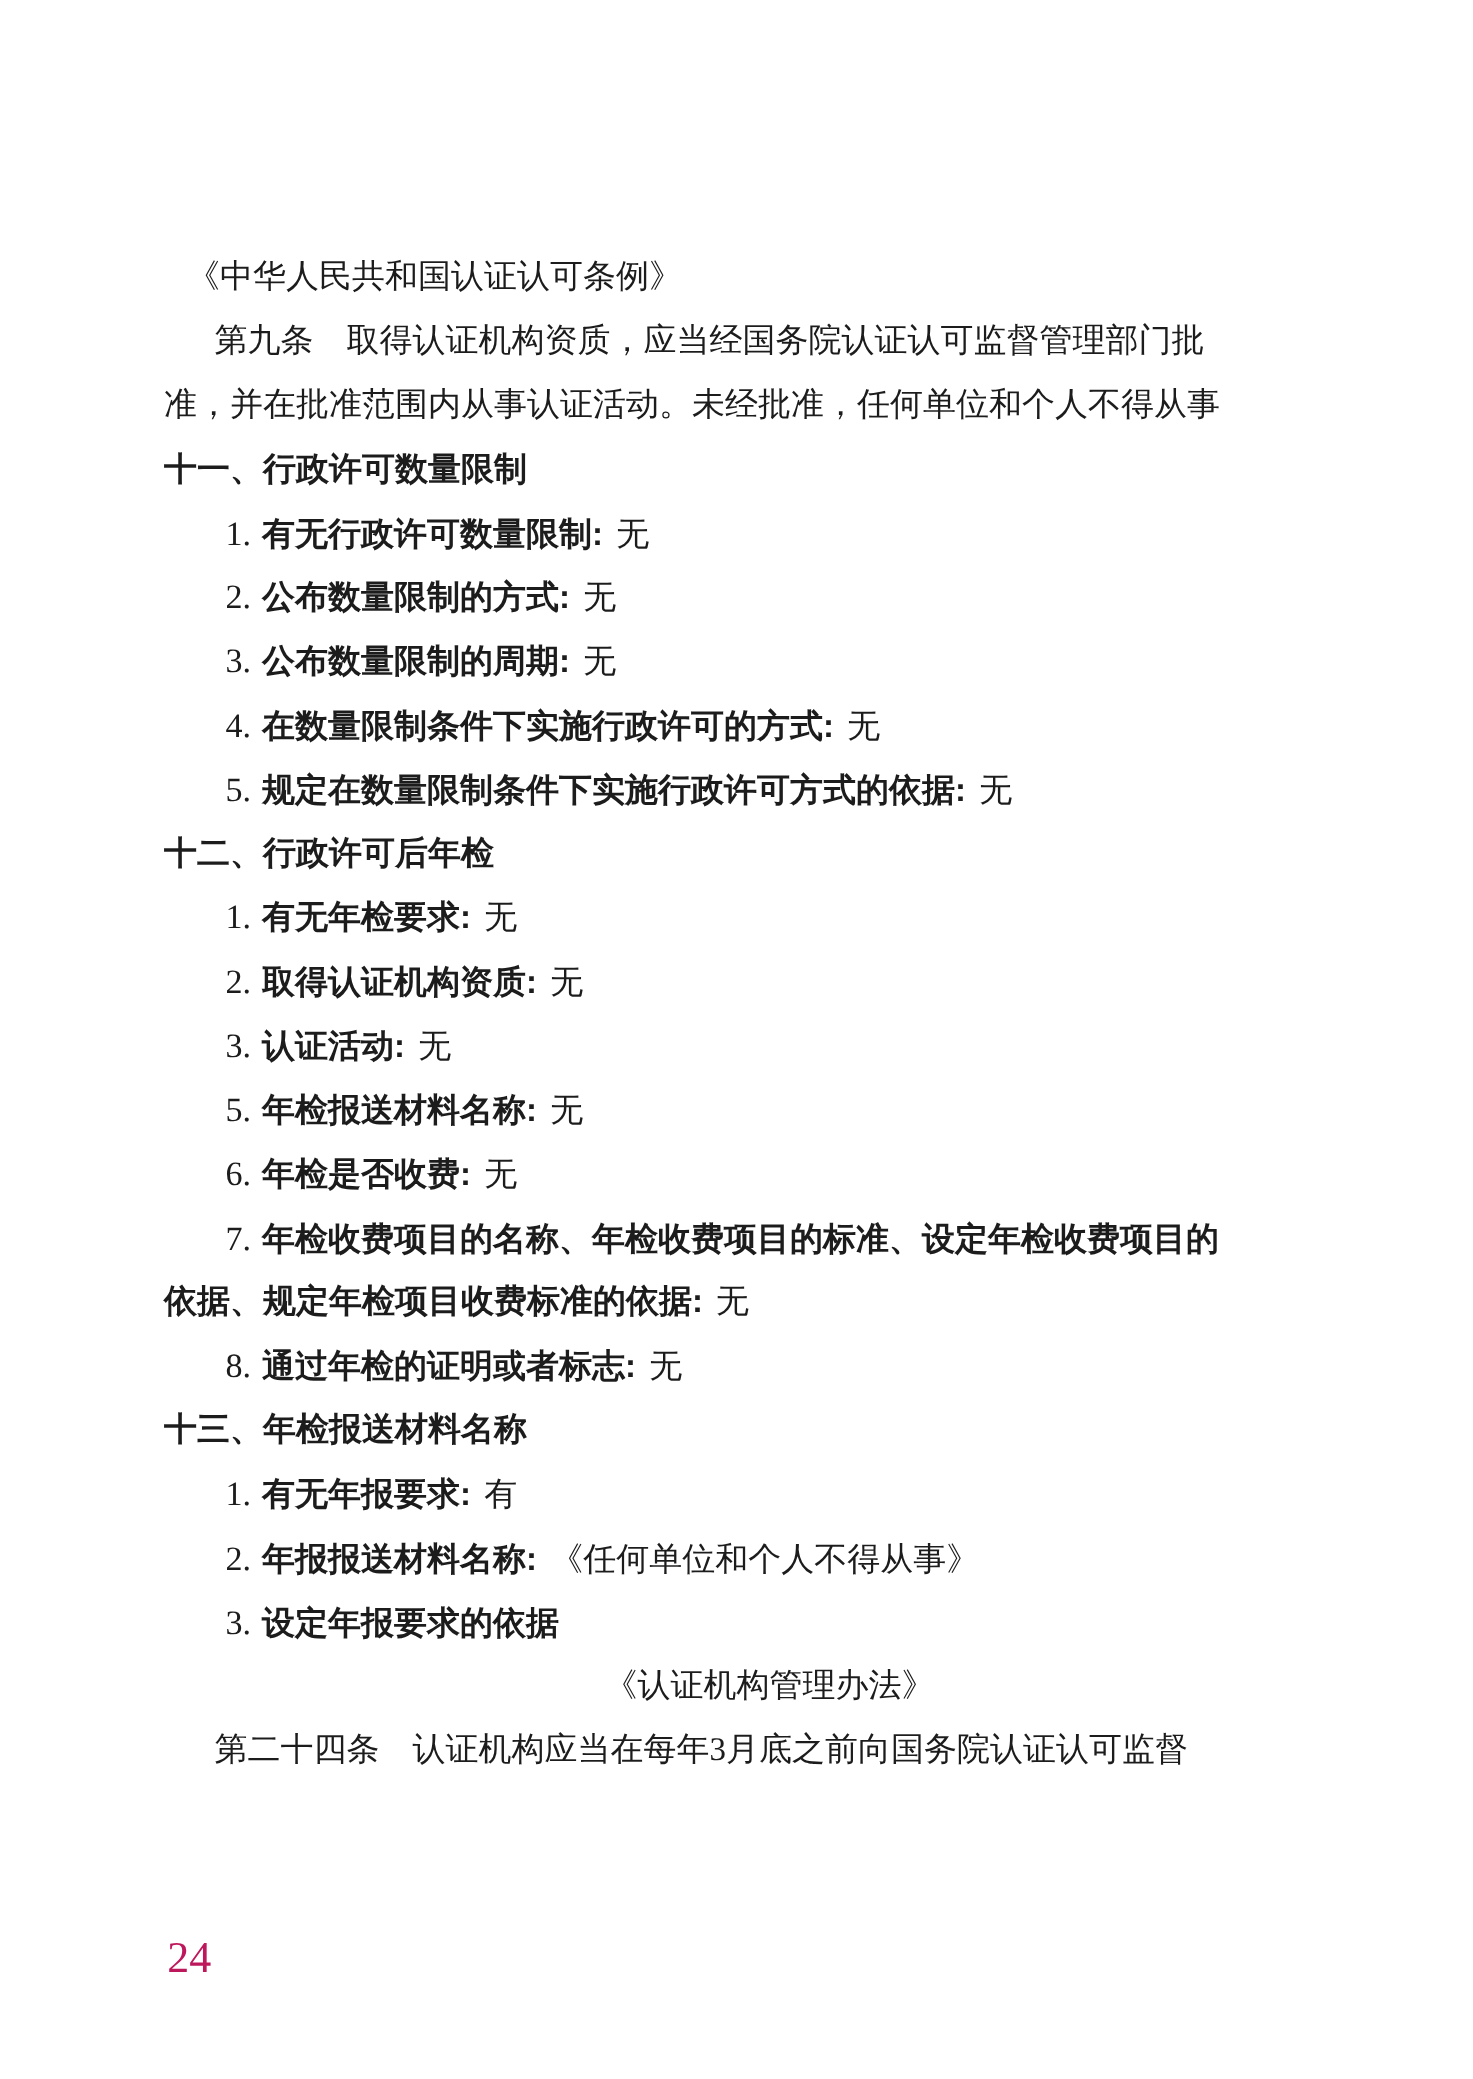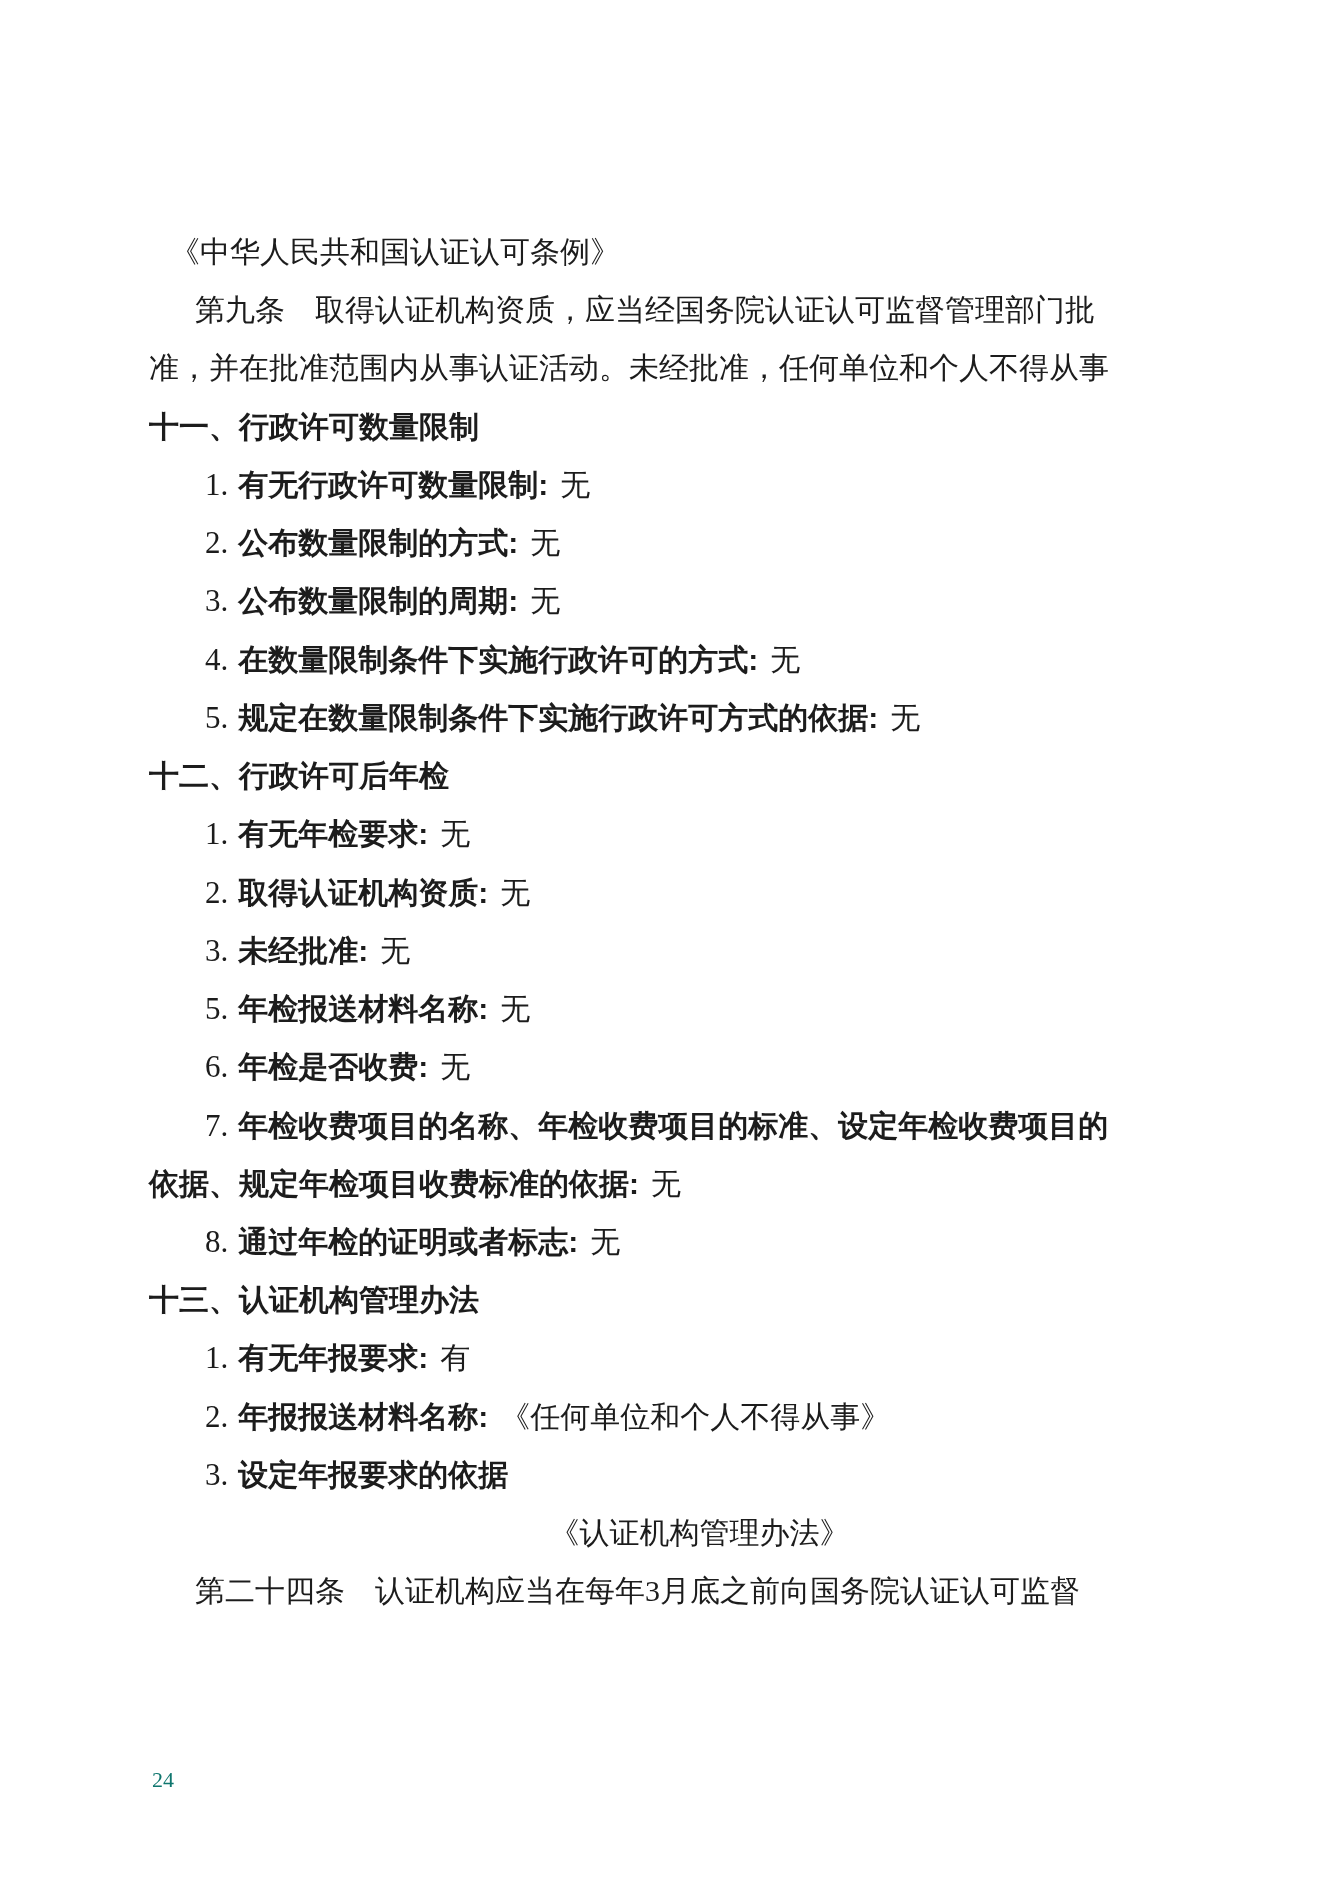--- a/index.html
+++ b/index.html
@@ -54,23 +54,23 @@
     font-family: "Liberation Serif", "DejaVu Serif", serif;
     font-weight: 400;
     margin-left: 12px;
   }
   .page-number {
     position: absolute;
     left: 152px;
     top: 1751px;
     height: 58px;
     line-height: 58px;
-    font-size: 22px;
+    font-size: 40px;
     font-family: "Liberation Serif", "DejaVu Serif", serif;
-    color: #0f766e;
+    color: #be185d;
   }
 </style>
 </head>
 <body>
 
 <div class="page">
   <div class="content">
 
     <div class="line serif t-title1">《中华人民共和国认证认可条例》</div>
 
@@ -82,30 +82,30 @@
     <div class="line t-item"><span class="num">1.</span><span class="label">有无行政许可数量限制:</span><span class="value">无</span></div>
     <div class="line t-item"><span class="num">2.</span><span class="label">公布数量限制的方式:</span><span class="value">无</span></div>
     <div class="line t-item"><span class="num">3.</span><span class="label">公布数量限制的周期:</span><span class="value">无</span></div>
     <div class="line t-item"><span class="num">4.</span><span class="label">在数量限制条件下实施行政许可的方式:</span><span class="value">无</span></div>
     <div class="line t-item"><span class="num">5.</span><span class="label">规定在数量限制条件下实施行政许可方式的依据:</span><span class="value">无</span></div>
 
     <div class="line heading">十二、行政许可后年检</div>
 
     <div class="line t-item"><span class="num">1.</span><span class="label">有无年检要求:</span><span class="value">无</span></div>
     <div class="line t-item"><span class="num">2.</span><span class="label">取得认证机构资质:</span><span class="value">无</span></div>
-    <div class="line t-item"><span class="num">3.</span><span class="label">未经批准:</span><span class="value">无</span></div>
+    <div class="line t-item"><span class="num">3.</span><span class="label">认证活动:</span><span class="value">无</span></div>
     <div class="line t-item"><span class="num">5.</span><span class="label">年检报送材料名称:</span><span class="value">无</span></div>
     <div class="line t-item"><span class="num">6.</span><span class="label">年检是否收费:</span><span class="value">无</span></div>
 
     <div class="line t-item"><span class="num">7.</span><span class="label">年检收费项目的名称、年检收费项目的标准、设定年检收费项目的</span></div>
     <div class="line"><span class="label">依据、规定年检项目收费标准的依据:</span><span class="value">无</span></div>
 
     <div class="line t-item"><span class="num">8.</span><span class="label">通过年检的证明或者标志:</span><span class="value">无</span></div>
 
-    <div class="line heading">十三、认证机构管理办法</div>
+    <div class="line heading">十三、年检报送材料名称</div>
 
     <div class="line t-item"><span class="num">1.</span><span class="label">有无年报要求:</span><span class="value">有</span></div>
     <div class="line t-item"><span class="num">2.</span><span class="label">年报报送材料名称:</span><span class="value">《任何单位和个人不得从事》</span></div>
     <div class="line t-item"><span class="num">3.</span><span class="label">设定年报要求的依据</span></div>
 
     <div class="line serif t-title2">《认证机构管理办法》</div>
     <div class="line serif t-para">第二十四条　认证机构应当在每年3月底之前向国务院认证认可监督</div>
 
   </div>
 

